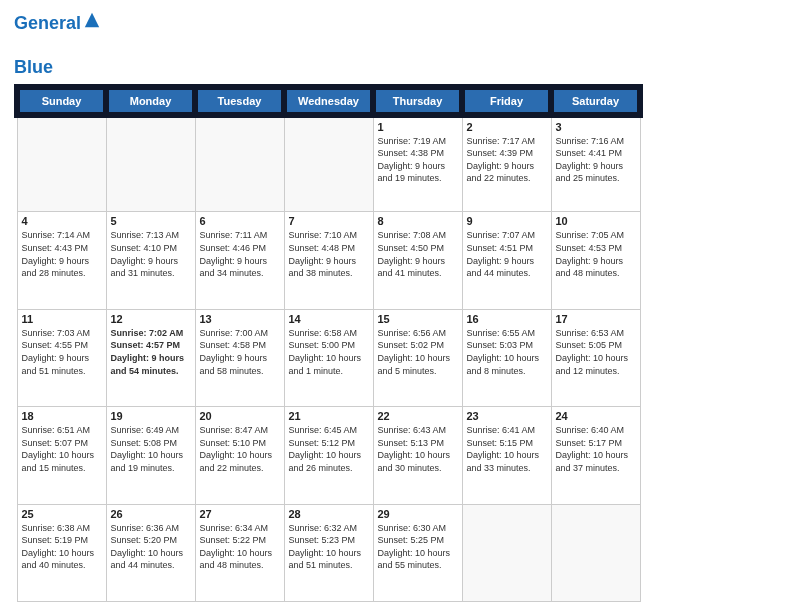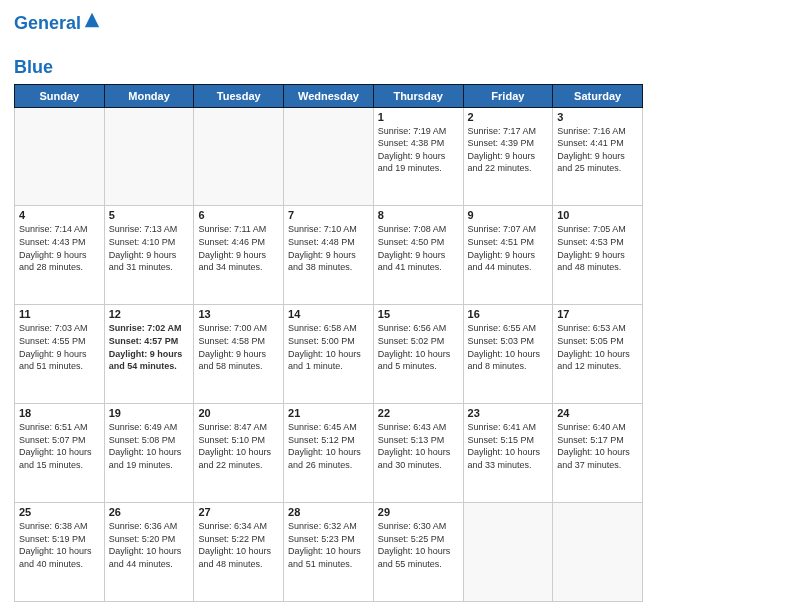--- a/index.html
+++ b/index.html
@@ -62,21 +62,21 @@
       flex: 1;
       table-layout: fixed;
     }
     .calendar th {
       background-color: #2b6cb0;
       color: #fff;
       font-size: 11px;
       font-weight: bold;
       text-align: center;
       padding: 5px 2px;
-      border: 1px solid #0f172a;
+      border: 6px solid #0f172a;
     }
     .calendar td {
       border: 1px solid #ccc;
       vertical-align: top;
       padding: 3px 4px;
       font-size: 9.5px;
       color: #333;
       height: 82px;
     }
     .calendar td.empty {

